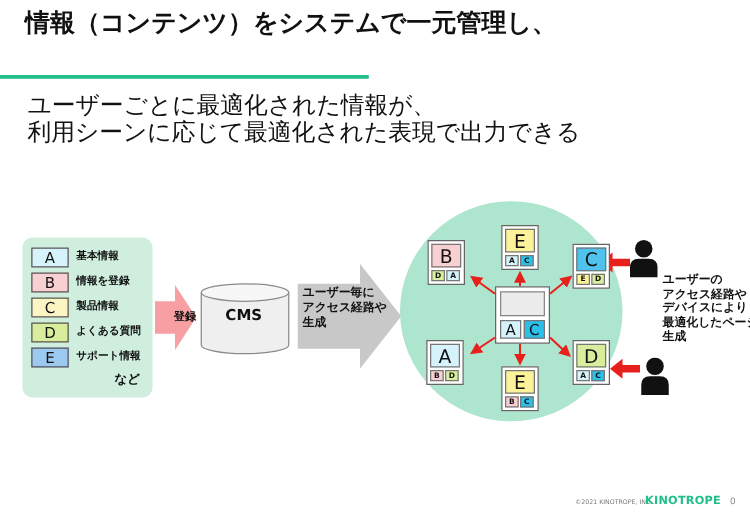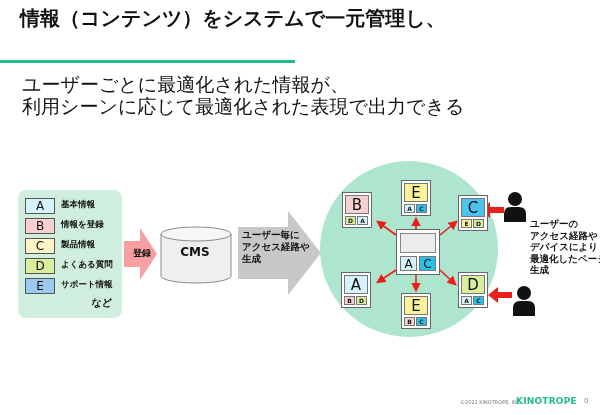--- a/index.html
+++ b/index.html
@@ -12,21 +12,21 @@
   .lead div { white-space: nowrap; }
 
   .reg-caption { left: 18px; top: 158px; width: 110px; text-align: center; font-size: 10px; font-weight: bold; line-height: 16px; }
   .reg-panel { left: 18px; top: 190px; width: 104px; height: 128px; background: #cfeedd; border-radius: 8px; }
   .reg-item { position: absolute; left: 7px; height: 16px; width: 100px; }
   .reg-chip { position: absolute; left: 0; top: 0; width: 28px; height: 14px; border: 1px solid #555; text-align: center; font-size: 12px; line-height: 14px; color: #111; }
   .reg-label { position: absolute; left: 36px; top: 1px; font-size: 8.5px; font-weight: bold; white-space: nowrap; }
   .reg-more { position: absolute; right: 10px; bottom: 8px; font-size: 10px; font-weight: bold; }
 
   .reg-arrow { left: 124px; top: 228px; }
-  .reg-arrow-label { left: 124px; top: 247px; width: 30px; font-size: 9px; font-weight: bold; color: #111; text-align: center; padding-left: 3px; }
+  .reg-arrow-label { left: 124px; top: 247px; width: 30px; font-size: 9px; font-weight: bold; color: #111; text-align: right; padding-left: 3px; }
 
   .cms { left: 160px; top: 226px; }
   .cms-label { left: 160px; top: 245px; width: 70px; text-align: center; font-size: 12px; font-weight: bold; }
 
   .gen-arrow { left: 238px; top: 211px; }
   .gen-label { left: 242px; top: 229px; font-size: 9.5px; font-weight: bold; line-height: 12px; white-space: nowrap; }
 
   .circle { left: 320px; top: 161px; width: 178px; height: 176px; border-radius: 50%; background: #aee5cf; }
 
   .card { position: absolute; width: 30px; height: 36px; background: #fff; border: 1px solid #666; box-sizing: border-box; }

